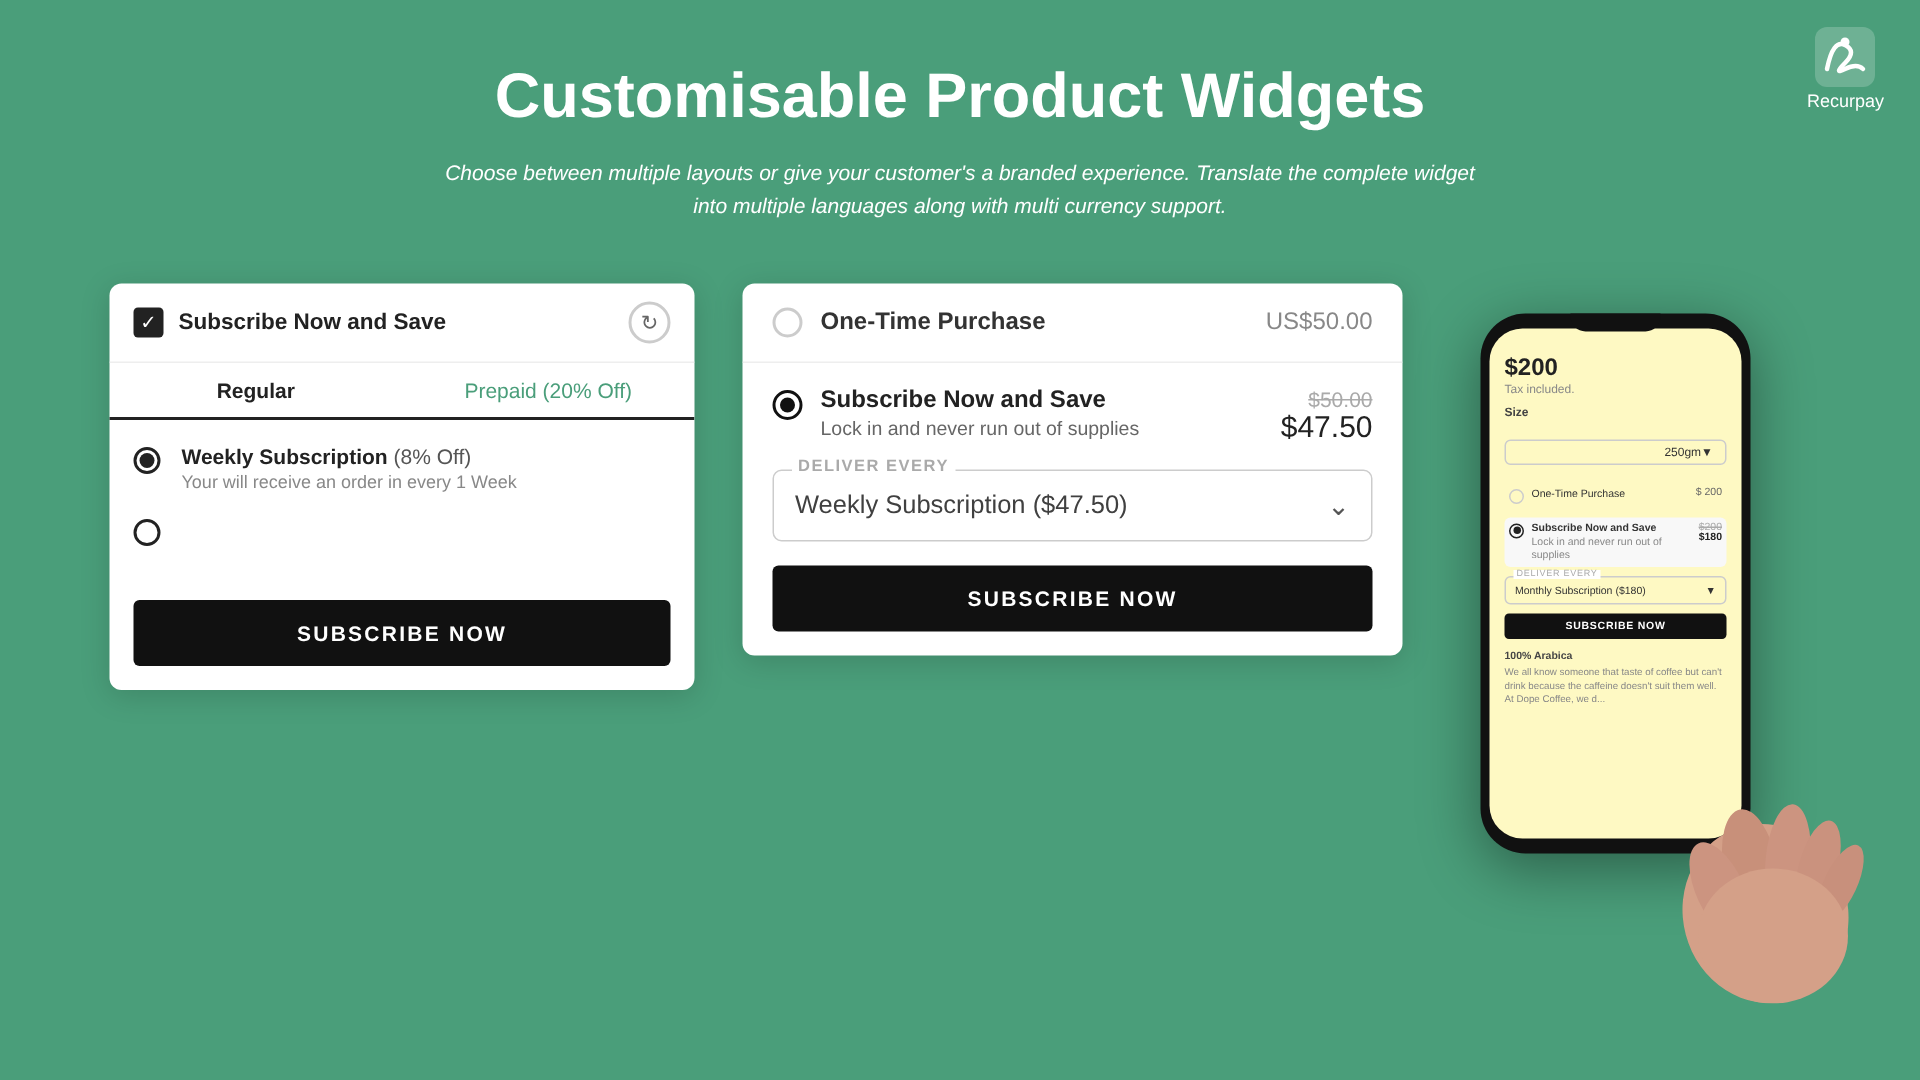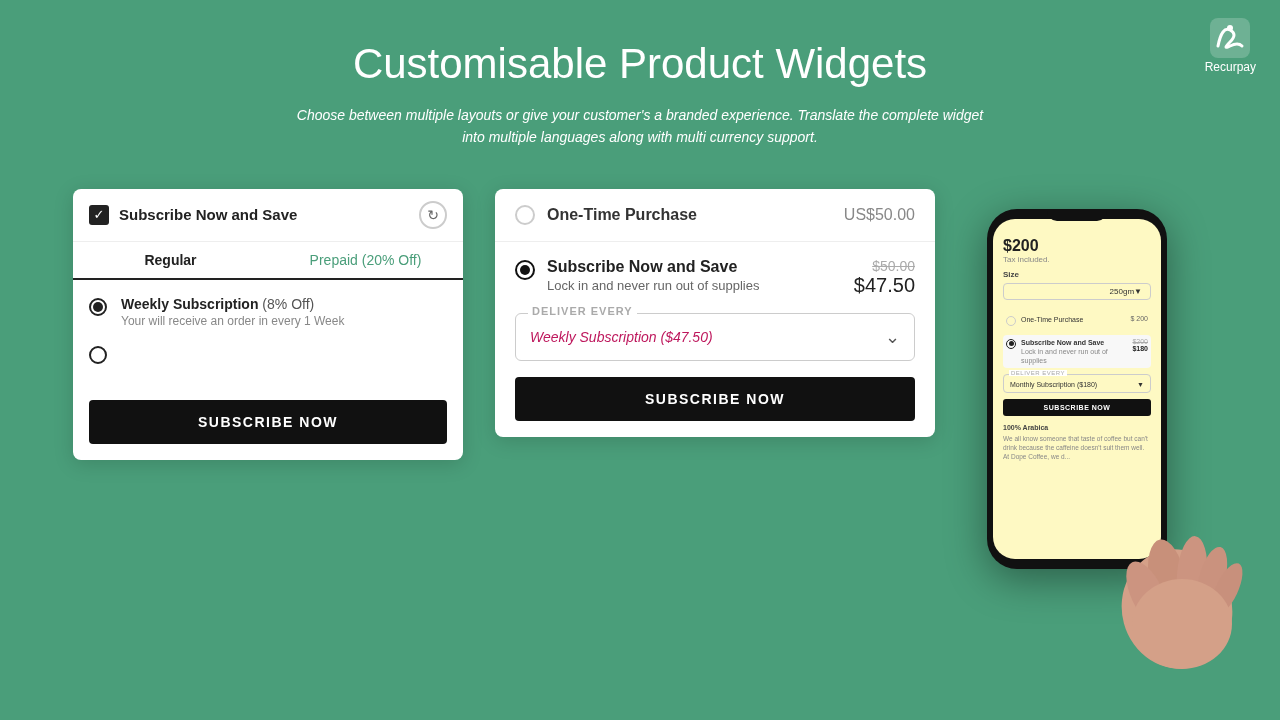--- a/index.html
+++ b/index.html
@@ -33,21 +33,21 @@
     }
 
     
     .header {
       text-align: center;
       padding-top: 40px;
       padding-bottom: 20px;
     }
     .header h1 {
       font-size: 42px;
-      font-weight: 400;
+      font-weight: 700;
       color: white;
       margin-bottom: 16px;
     }
     .header p {
       font-size: 14px;
       color: white;
       line-height: 1.6;
       max-width: 700px;
       margin: 0 auto;
       font-style: italic;
@@ -304,23 +304,22 @@
       letter-spacing: 1px;
       color: #aaa;
     }
     .deliver-every-select {
       display: flex;
       align-items: center;
       justify-content: space-between;
       cursor: pointer;
     }
     .deliver-every-value {
-      font-size: 14px;
-      color: #be185d;
-      font-style: italic;
+      font-size: 17px;
+      color: #404040;
     }
     .chevron-down {
       font-size: 18px;
       color: #555;
     }
     .phone-frame {
       width: 180px;
       height: 360px;
       background: #111;
       border-radius: 30px;
@@ -359,21 +358,21 @@
     }
     .phone-tax {
       font-size: 8px;
       color: #888;
       margin-bottom: 6px;
     }
     .phone-size-label {
       font-size: 8px;
       font-weight: 600;
       color: #444;
-      margin-bottom: 4px;
+      margin-bottom: 14px;
     }
     .phone-select-box {
       border: 1px solid #ccc;
       border-radius: 4px;
       padding: 3px 8px;
       font-size: 8px;
       display: flex;
       justify-content: flex-end;
       align-items: center;
       margin-bottom: 12px;

